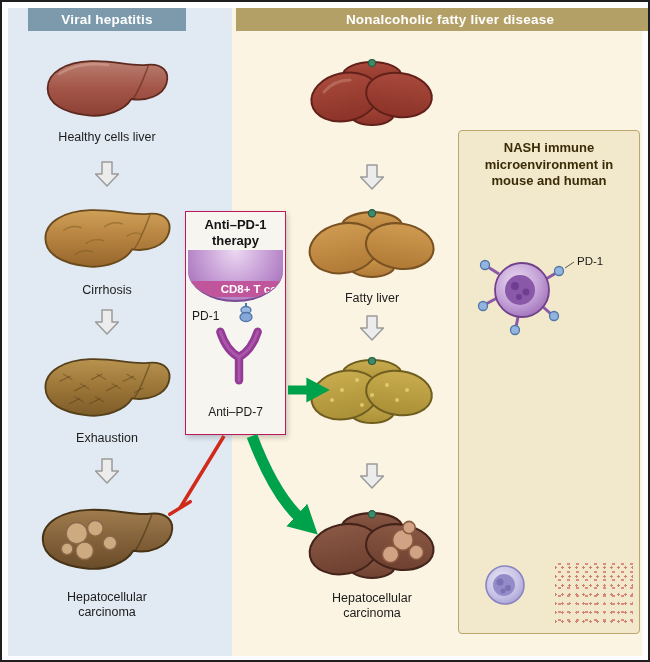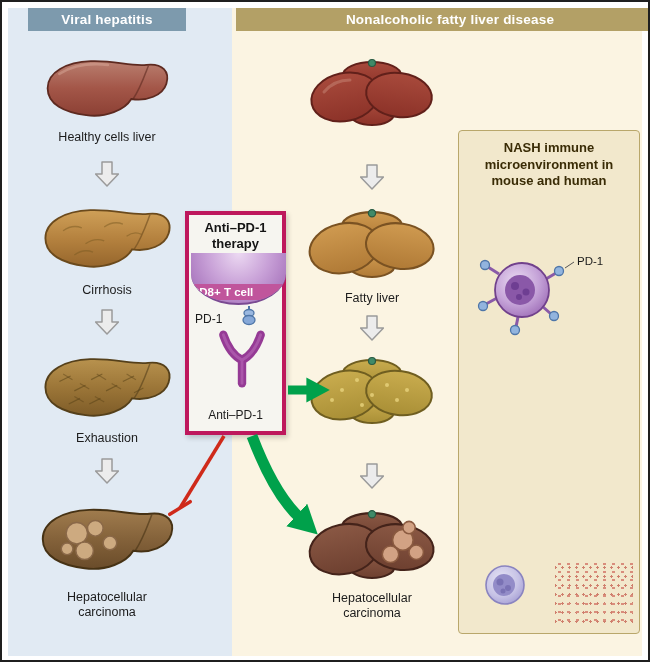--- a/index.html
+++ b/index.html
@@ -8,24 +8,24 @@
   .abs{position:absolute}
   .panel{position:absolute}
   .panel-left{left:6px;top:6px;width:224px;height:648px;background:#e1eaf3}
   .panel-right{left:230px;top:6px;width:410px;height:648px;background:#fbf4e2}
   .hdr{position:absolute;height:23px;line-height:23px;text-align:center;color:#fff;font-weight:bold;font-size:13.5px;letter-spacing:.2px}
   .hdr-left{left:26px;top:6px;width:158px;background:#7d9aad}
   .hdr-right{left:234px;top:6px;width:428px;background:#b3a066}
   .lbl{position:absolute;text-align:center;font-size:12.5px;color:#1c1c1c;line-height:1.2}
   svg text{font-family:"Liberation Sans","DejaVu Sans",sans-serif}
   
-  .therapy-box{position:absolute;left:183px;top:209px;width:101px;height:224px;background:#f6f5f0;border:4px solid #be185d;box-shadow:2px 3px 5px rgba(0,0,0,.18);z-index:5}
+  .therapy-box{position:absolute;left:183px;top:209px;width:101px;height:224px;background:#f6f5f0;border:1px solid #be185d;box-shadow:2px 3px 5px rgba(0,0,0,.18);z-index:5}
   .therapy-title{margin:5px auto 0;width:92px;text-align:center;font-weight:bold;font-size:13px;line-height:1.2;color:#141414}
   .tcell{position:absolute;left:2px;top:38px;width:95px;height:52px;overflow:hidden;background:radial-gradient(ellipse at 50% 0%,#ecd9f2 0%,#c9a2d8 45%,#9b63b2 100%);border-bottom-left-radius:50% 60%;border-bottom-right-radius:50% 60%;border-bottom:2px solid #7a4a92}
-  .tcell-band{position:absolute;left:0;bottom:3px;width:100%;height:16px;line-height:16px;background:#c0559c;color:#fff;font-weight:bold;font-size:11.5px;text-align:left}
+  .tcell-band{position:absolute;left:0;bottom:3px;width:100%;height:16px;line-height:16px;background:#c0559c;color:#fff;font-weight:bold;font-size:11.5px;text-align:right}
   .pd1-label{position:absolute;left:6px;top:97px;width:42px;font-size:12px;color:#1c1c1c}
   .antibody-label{position:absolute;left:0;top:193px;width:100%;text-align:center;font-size:12px;color:#1c1c1c}
   .overlay{position:absolute;left:0;top:0;z-index:6;pointer-events:none}
   
   .nash-panel{position:absolute;left:456px;top:128px;width:182px;height:504px;background:#f2e8cc;border:1.5px solid #b9a76b;border-radius:4px;z-index:3}
   .nash-title{margin:9px auto 0;width:138px;text-align:center;font-weight:bold;font-size:13px;line-height:1.28;color:#3a2c06}
   .np-h{position:absolute;font-weight:bold;font-size:12.5px;color:#141414;white-space:nowrap}
   .np-u{position:absolute;font-size:12.3px;color:#141414;text-decoration:underline;line-height:1.3}
   .np-col{position:absolute;font-size:12.2px;color:#141414;line-height:17px}
   .tnf-dots{position:absolute;left:553px;top:558px;width:78px;height:64px;
@@ -228,21 +228,21 @@
         <path d="M10,6 C16,24 24,30 30,33"></path>
         <path d="M50,6 C44,24 36,30 30,33"></path>
         <path d="M30,33 L30,58"></path>
       </g>
       <g fill="none" stroke="#b86ab8" stroke-width="3" stroke-linecap="round" opacity=".6">
         <path d="M10,6 C16,24 24,30 30,33"></path>
         <path d="M50,6 C44,24 36,30 30,33"></path>
         <path d="M30,33 L30,58"></path>
       </g>
     </svg>
-    <div class="antibody-label">Anti–PD-1</div>
+    <div class="antibody-label">Anti–PD-7</div>
   </div>
 
   <svg class="overlay" width="650" height="662" viewBox="0 0 650 662">
     <defs>
       <marker id="ahg" markerWidth="2.6" markerHeight="2.8" refX="0.4" refY="1.4" orient="auto" markerUnits="strokeWidth">
         <path d="M0,0 L2.6,1.4 L0,2.8 Z" fill="#00a14b"></path>
       </marker>
     </defs>
     <path d="M286,388 L308,388" stroke="#00a14b" stroke-width="9" fill="none" marker-end="url(#ahg)"></path>
     <path d="M250,434 Q272,492 298,516" stroke="#00a14b" stroke-width="11" fill="none" marker-end="url(#ahg)"></path>

